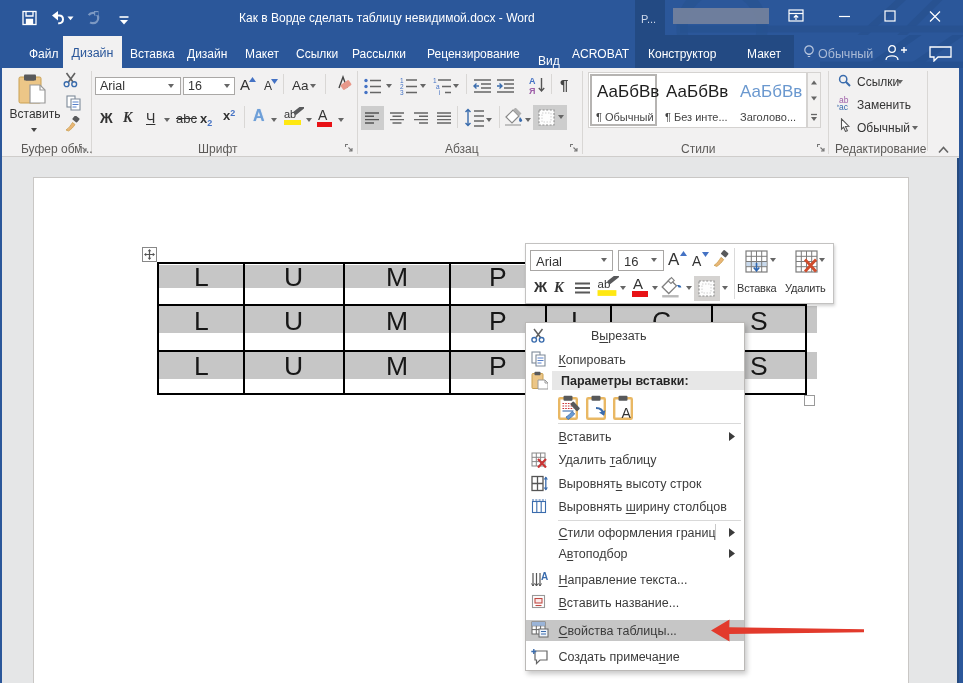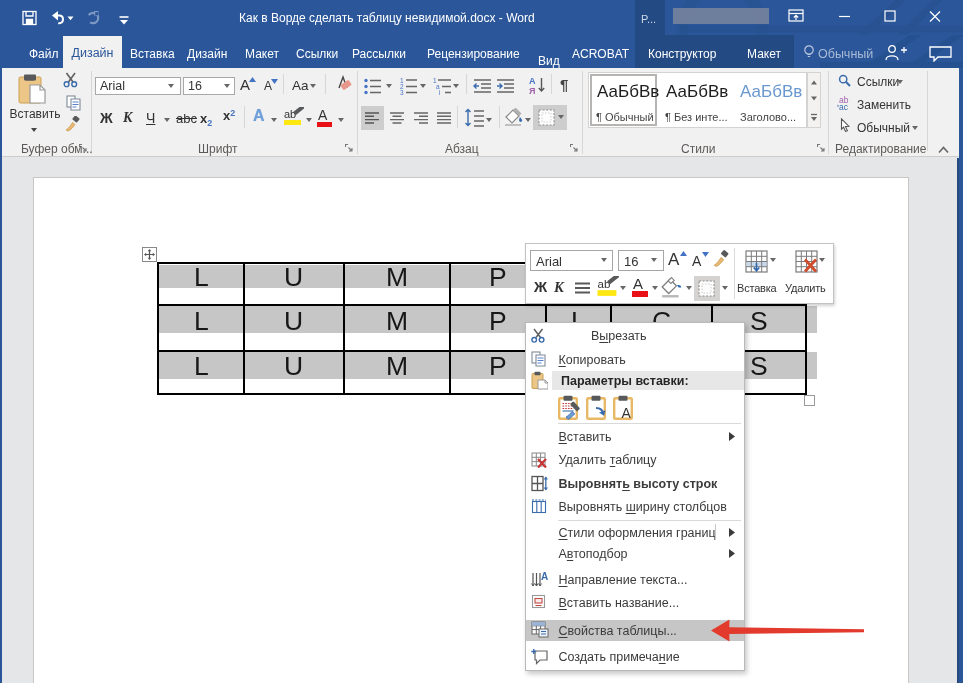--- a/index.html
+++ b/index.html
@@ -497,21 +497,21 @@
 <div class="ab" style="left:526px;top:619.5px;width:218px;height:21.5px;background:#c6c6c6;"></div>
 
 <div class="ab" style="left:558px;top:423px;width:183px;height:1px;background:#d9d9d9;"></div>
 <div class="ab" style="left:558px;top:519.5px;width:183px;height:1px;background:#d9d9d9;"></div>
 
 <div class="ab mtxt" style="left:591px;top:329px;">В<u>ы</u>резать</div>
 <div class="ab mtxt" style="left:558.5px;top:352.5px;"><u>К</u>опировать</div>
 <div class="ab mtxt" style="left:561px;top:374px;font-weight:bold;color:#262626;">Параметры вставки:</div>
 <div class="ab mtxt" style="left:558.5px;top:430px;"><u>В</u>ставить</div>
 <div class="ab mtxt" style="left:558.5px;top:453px;">Удалить <u>т</u>аблицу</div>
-<div class="ab mtxt" style="left:558.5px;top:476.5px;font-weight:bold;">Выровнят<u>ь</u> высоту строк</div>
+<div class="ab mtxt" style="left:558.5px;top:476.5px;">Выровнят<u>ь</u> высоту строк</div>
 <div class="ab mtxt" style="left:558.5px;top:500px;">Выровнять <u>ш</u>ирину столбцов</div>
 <div class="ab mtxt" style="left:558.5px;top:525.5px;"><u>С</u>тили оформления границ</div>
 <div class="ab mtxt" style="left:558.5px;top:547px;">А<u>в</u>топодбор</div>
 <div class="ab mtxt" style="left:558.5px;top:573px;"><u>Н</u>аправление текста...</div>
 <div class="ab mtxt" style="left:558.5px;top:596px;"><u>В</u>ставить название...</div>
 <div class="ab mtxt" style="left:558.5px;top:623.5px;"><u>С</u>войства таблицы...</div>
 <div class="ab mtxt" style="left:558.5px;top:650px;">Создать примеча<u>н</u>ие</div>
 
 <svg class="ab" style="left:729px;top:432px;" width="6" height="9">
       <path d="M0 0 L6 4.5 L0 9 z" fill="#3b3b3b"></path>

